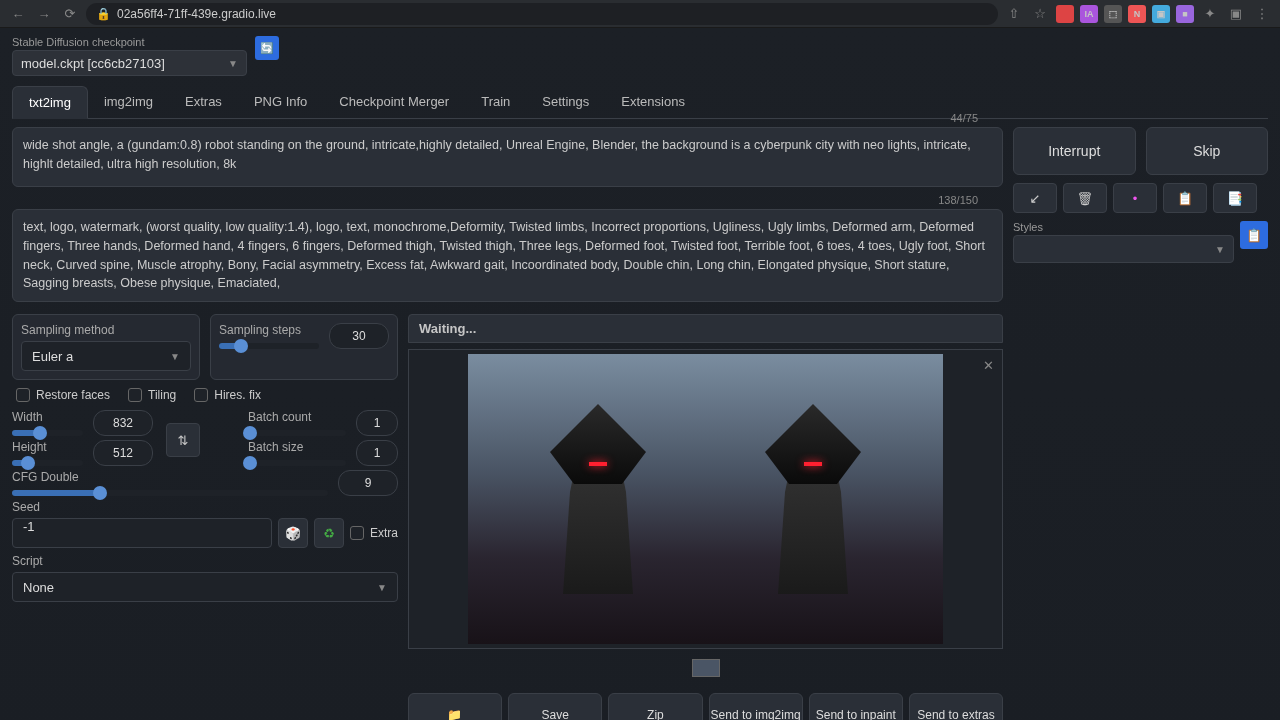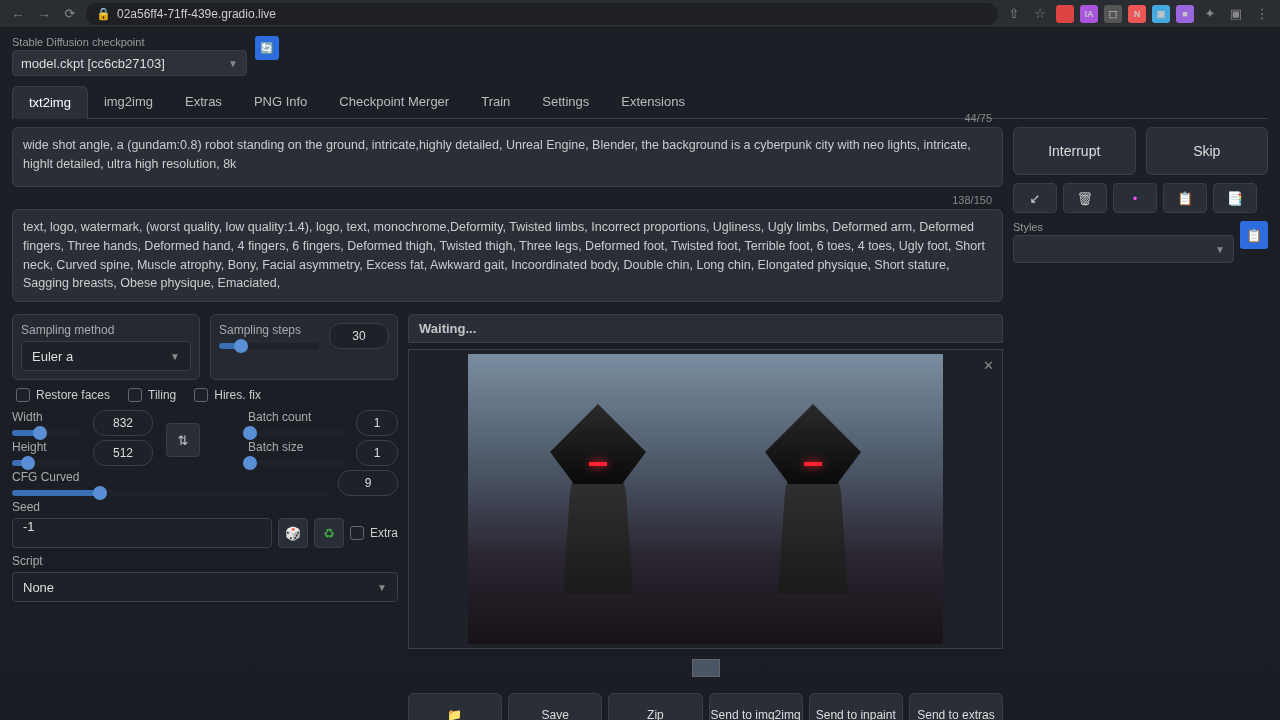--- a/index.html
+++ b/index.html
@@ -90,21 +90,21 @@
 .right-col { width: 255px; display: flex; flex-direction: column; gap: 8px; }
 .prompt-box {
   background: #2a2f37;
   border: 1px solid #3a3f47;
   border-radius: 6px;
   padding: 8px 10px;
   position: relative;
 }
 .token-count {
   position: absolute;
-  right: 10px; top: -16px;
+  right: 24px; top: -16px;
   font-size: 11px; color: #888;
 }
 .prompt-text {
   font-size: 12.5px;
   color: #ccc;
   line-height: 1.5;
 }
 .action-row {
   display: flex; gap: 10px;
 }
@@ -463,21 +463,21 @@
                     <div class="slider-thumb" style="left:2%"></div>
                   </div>
                 </div>
                 <div class="num-box" style="width:42px">1</div>
               </div>
             </div>
           </div>
 
           <div class="slider-row">
             <div class="slider-block">
-              <div class="plabel">CFG Curved</div>
+              <div class="plabel">CFG Double</div>
               <div class="slider-track">
                 <div class="slider-fill" style="width:28%"></div>
                 <div class="slider-thumb" style="left:28%"></div>
               </div>
             </div>
             <div class="num-box">9</div>
           </div>
 
           <div class="plabel">Seed</div>
           <div class="seed-row">

